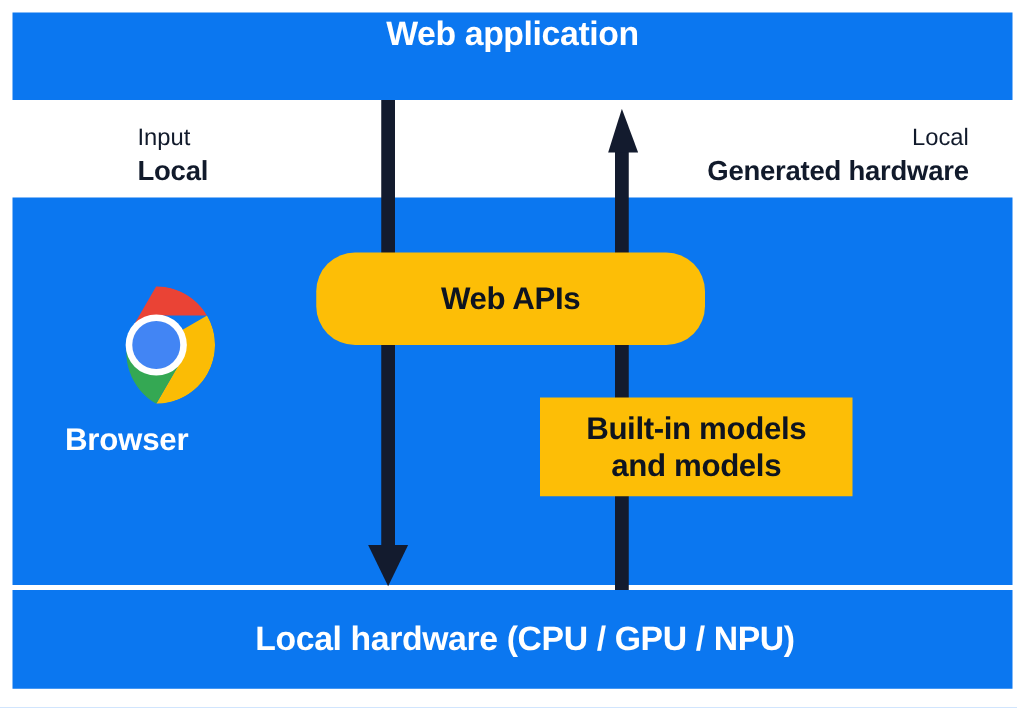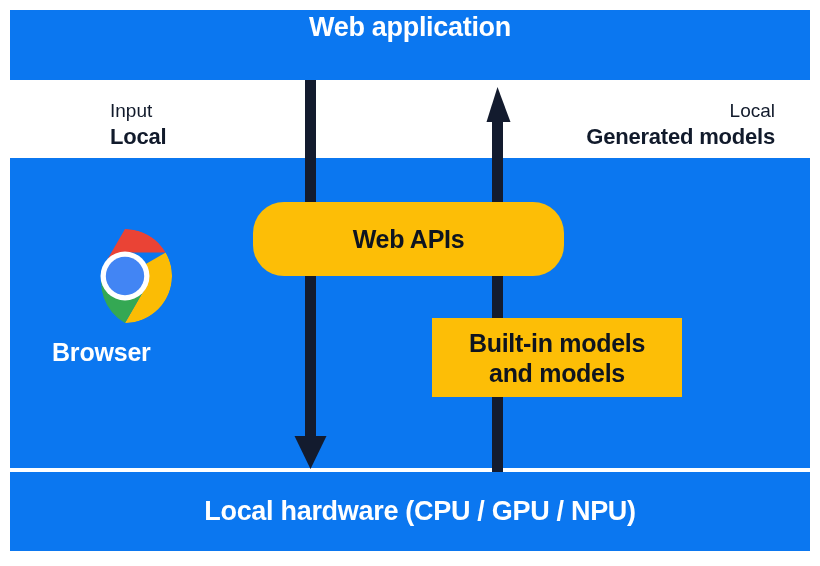--- a/index.html
+++ b/index.html
@@ -163,21 +163,21 @@
     </span>
   </div>
 
   <div class="io-label" id="io-input" style="color: rgb(17, 26, 43);">
     <span class="io-kind">Input</span>
     <span class="io-value">Local</span>
   </div>
 
   <div class="io-label" id="io-output" style="color: rgb(17, 26, 43);">
     <span class="io-kind">Local</span>
-    <span class="io-value">Generated models</span>
+    <span class="io-value">Generated hardware</span>
   </div>
 
   <div id="browser-group">
     <svg id="chrome-logo-icon" viewBox="0 0 100 100" xmlns="http://www.w3.org/2000/svg">
       <defs>
         <clipPath id="chrome-clip">
           <circle cx="50" cy="50" r="49"></circle>
         </clipPath>
       </defs>
       <g clip-path="url(#chrome-clip)">

